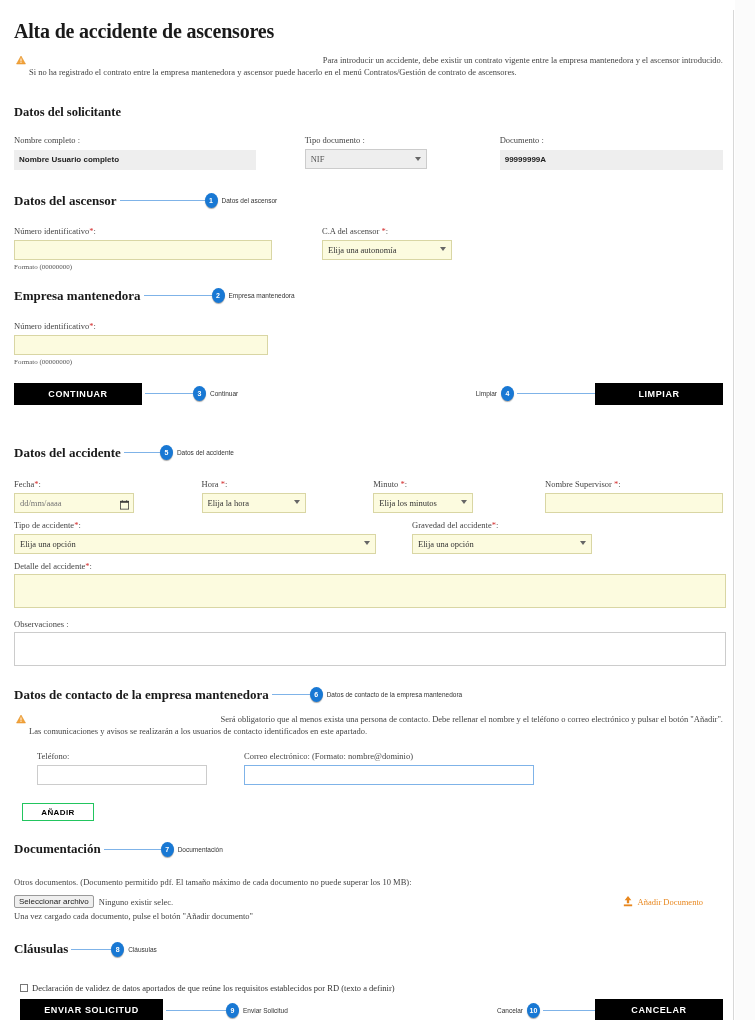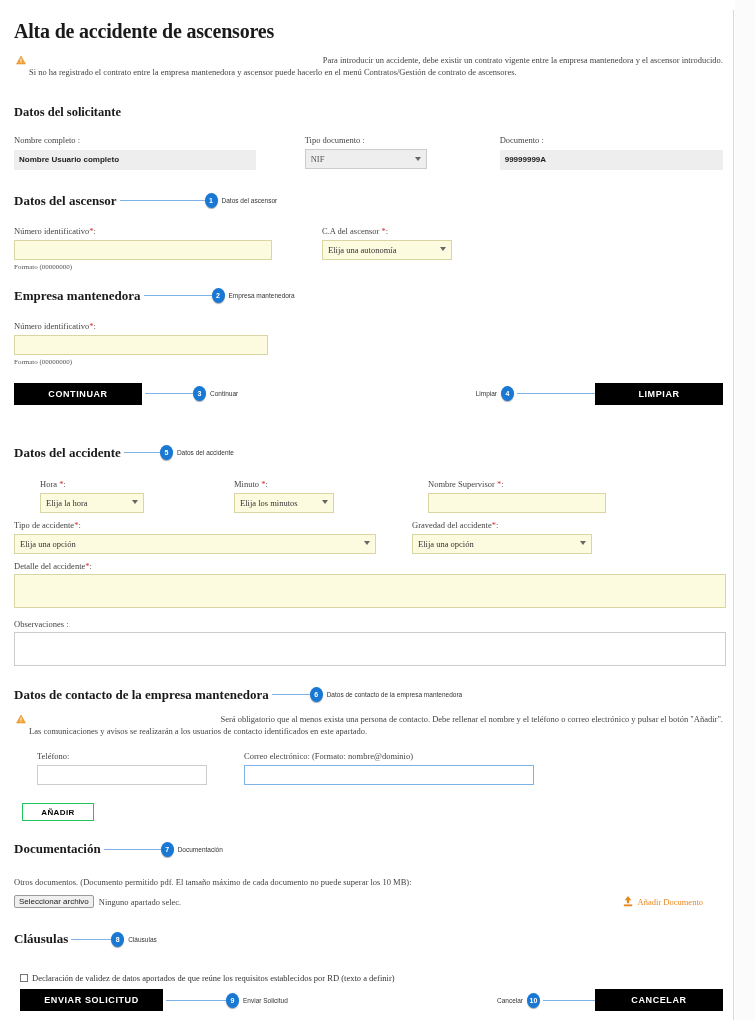--- a/index.html
+++ b/index.html
@@ -249,20 +249,36 @@
   <div class="sect-row" style="margin-top:40px; margin-left:4px;">
     <h2 class="sect big">Datos del accidente</h2>
     <div class="callout">
       <span class="lead" style="width:36px;"></span>
       <span class="badge">5</span>
       <span class="ctext">Datos del accidente</span>
     </div>
   </div>
 
   <div class="grid" style="margin-top:18px; margin-left:4px;">
+    <div style="width:170px;">
+      <label class="fl">
+        <span>Fecha</span><span class="req">*</span><span>:</span>
+      </label>
+      <div style="position:relative; width:120px;">
+        <input class="inp yellow" placeholder="dd/mm/aaaa" style="">
+        <span style="position:absolute;right:5px;top:4px;">
+          <svg width="9" height="10" viewBox="0 0 12 13">
+              <rect x="0.5" y="1.5" width="11" height="10.5" fill="none" stroke="#333"></rect>
+              <rect x="0.5" y="1.5" width="11" height="2" fill="#333"></rect>
+              <rect x="2.5" y="0" width="1" height="2.5" fill="#333"></rect>
+              <rect x="8.5" y="0" width="1" height="2.5" fill="#333"></rect>
+            </svg>
+        </span>
+      </div>
+    </div>
     <div style="width:12px;"></div>
     <div style="width:180px;">
       <label class="fl">
         <span>Hora </span><span class="req">*</span><span>:</span>
       </label>
       <div class="selwrap" style="width:104px;">
         <select class="sel yellow"><option>Elija la hora</option></select>
         <span class="carat"></span>
       </div>
     </div>
@@ -367,22 +383,23 @@
       <span class="ctext">Documentación</span>
     </div>
   </div>
 
   <div style="margin-top:20px; margin-left:4px; font-size:8.5px; color:#444;">Otros documentos. (Documento permitido pdf. El tamaño máximo de cada documento no puede superar los 10 MB):</div>
 
   <div style="margin-top:8px; margin-left:4px; display:flex; align-items:flex-start;">
     <div style="flex:1 1 auto;">
       <div style="display:flex; align-items:center;">
         <span class="filebtn">Seleccionar archivo</span>
-        <span class="filename">Ninguno apartado selec.</span>
-      </div>
+        <span class="filename">Ninguno existir selec.</span>
+      </div>
+      <div style="font-size:8.5px; color:#444; margin-top:3px;">Una vez cargado cada documento, pulse el botón "Añadir documento"</div>
     </div>
     <div style="display:flex; align-items:center; margin-right:20px; margin-top:-2px;">
       <span style="margin-right:5px;">
         <svg width="10" height="11" viewBox="0 0 12 13">
             <path d="M6 0 L10 5 L7.4 5 L7.4 8.5 L4.6 8.5 L4.6 5 L2 5 Z" fill="#e8871e"></path>
             <rect x="1" y="10" width="10" height="2.2" fill="#e8871e"></rect>
           </svg>
       </span>
       <a class="uplink" href="#">Añadir Documento</a>
     </div>

